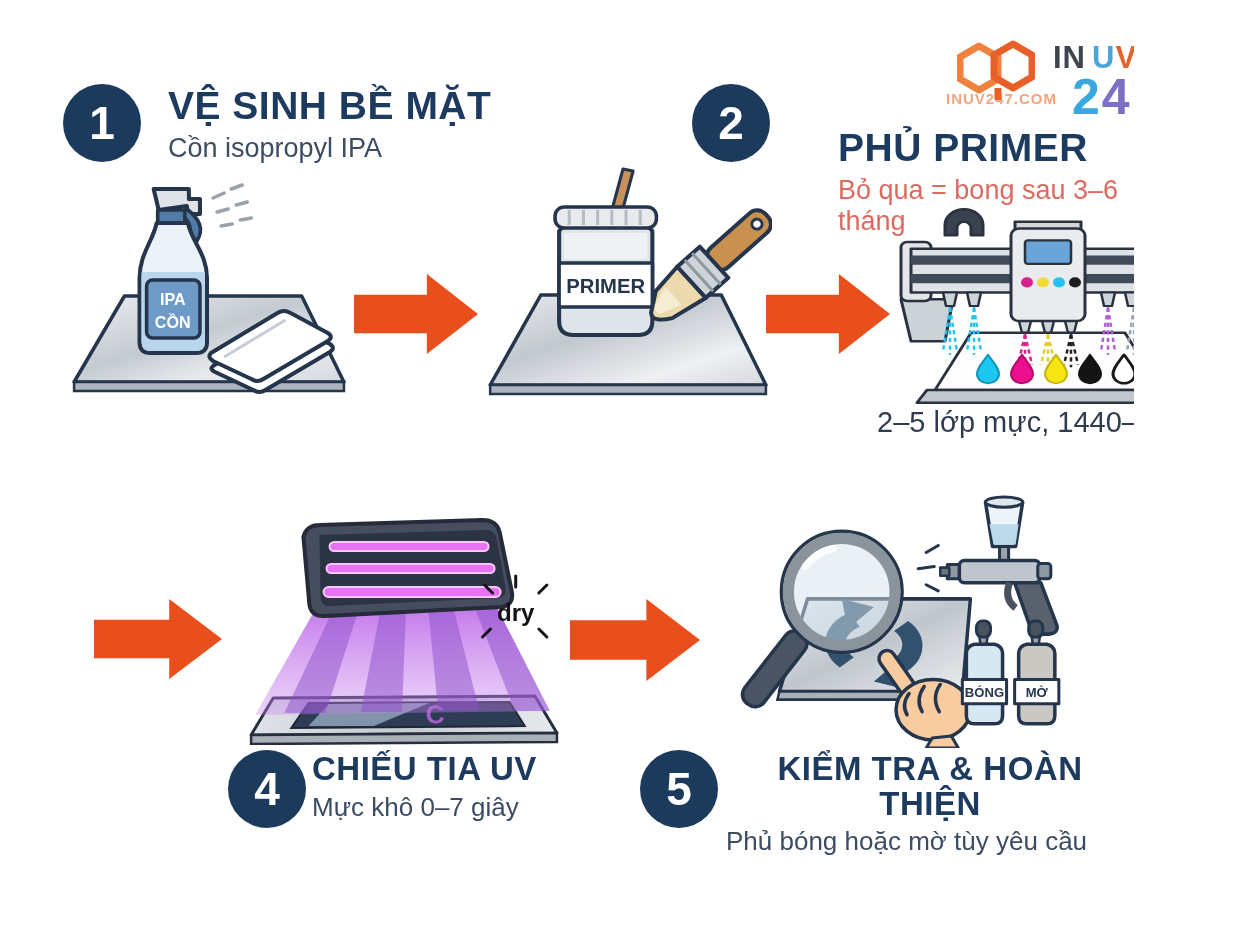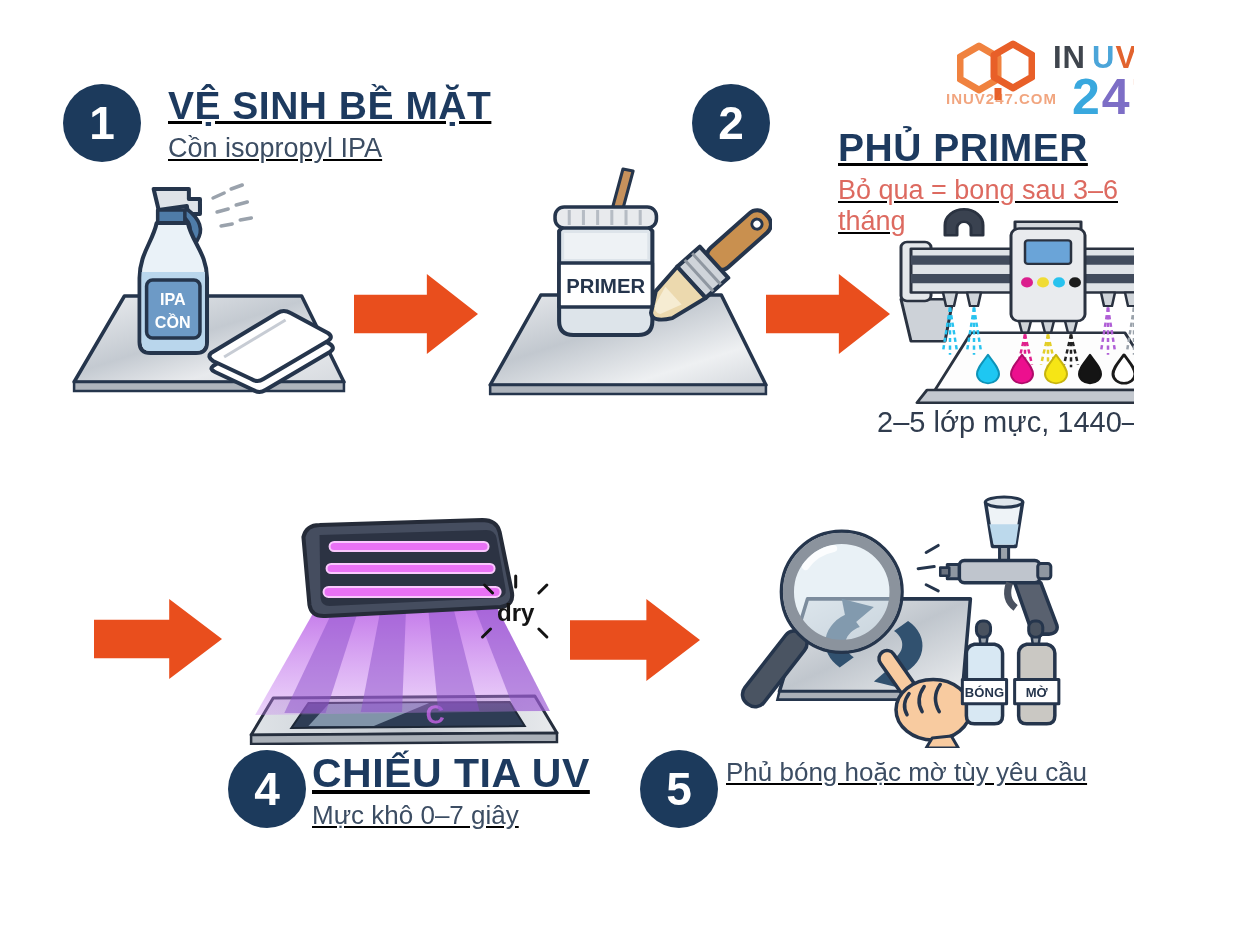--- a/index.html
+++ b/index.html
@@ -4,24 +4,24 @@
 <style>
   html,body{margin:0;padding:0;background:#ffffff;}
   body{font-family:"Liberation Sans",sans-serif;}
   .canvas{position:relative;width:1134px;height:927px;background:#ffffff;overflow:hidden;}
   .abs{position:absolute;}
   
   .badge{position:absolute;width:78px;height:78px;border-radius:50%;background:#1c3a5c;
          color:#ffffff;font-size:46px;font-weight:bold;display:flex;align-items:center;
          justify-content:center;line-height:1;}
   
-  .step-text{position:absolute;text-decoration:underline;}
+  .step-text{position:absolute;}
   .step-title{font-weight:bold;color:#1d3a5f;letter-spacing:.5px;line-height:1.05;}
   .title-lg{font-size:39px;}
-  .title-md{font-size:41px;text-align:center;}
+  .title-md{font-size:33px;text-align:center;}
   .step-sub{font-size:27px;color:#3c4d63;margin-top:6px;line-height:1.15;}
   .sub-sm{font-size:26px;}
   .sub-warn{color:#dd6a60;}
   .caption{position:absolute;font-size:29px;color:#303c4e;white-space:nowrap;}
   
   .logo-line1{position:absolute;left:1053px;top:40px;font-size:31px;font-weight:bold;letter-spacing:1px;}
   .logo-in{color:#3f454d;}
   .logo-u{color:#4ba5d9;margin-left:6px;}
   .logo-v{color:#e2632e;}
   .logo-247{position:absolute;left:1072px;top:68px;font-size:50px;font-weight:bold;letter-spacing:2px;}
@@ -352,16 +352,17 @@
   </svg>
 
   <div class="badge" style="left:228px;top:750px;">4</div>
   <div class="step-text" style="left:312px;top:752px;">
     <div class="step-title title-md">CHIẾU TIA UV</div>
     <div class="step-sub sub-sm">Mực khô 0–7 giây</div>
   </div>
 
   <div class="badge" style="left:640px;top:750px;">5</div>
   <div class="step-text" style="left:726px;top:752px;">
+    <div class="step-title title-md">KIỂM TRA &amp; HOÀN THIỆN</div>
     <div class="step-sub sub-sm">Phủ bóng hoặc mờ tùy yêu cầu</div>
   </div>
 
 </div>
 
 </body></html>

